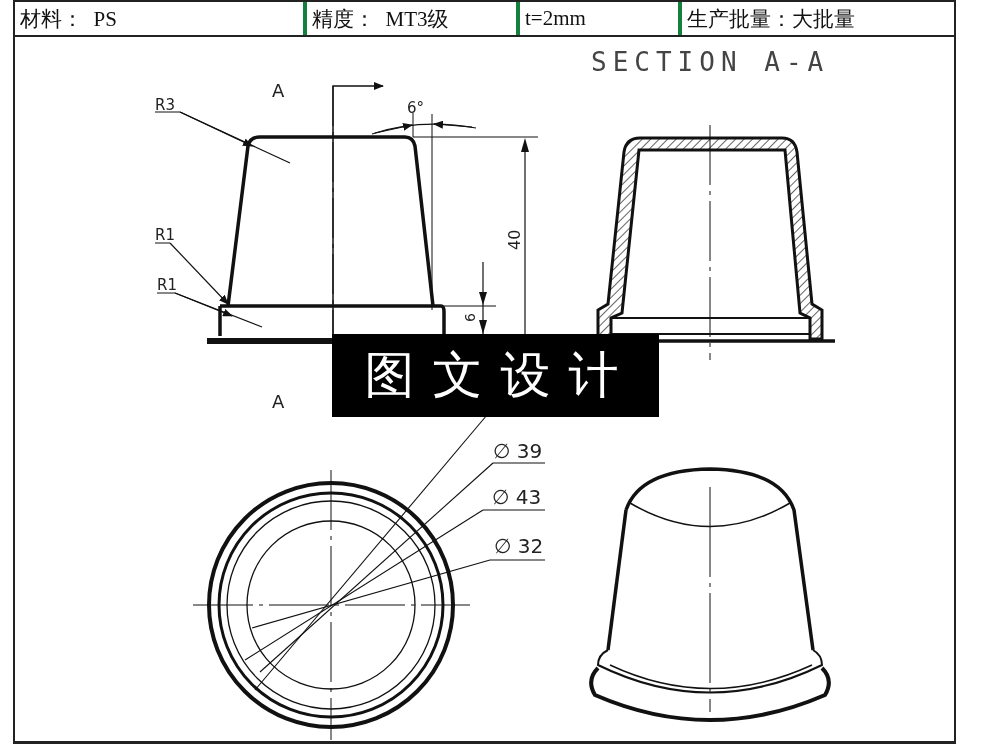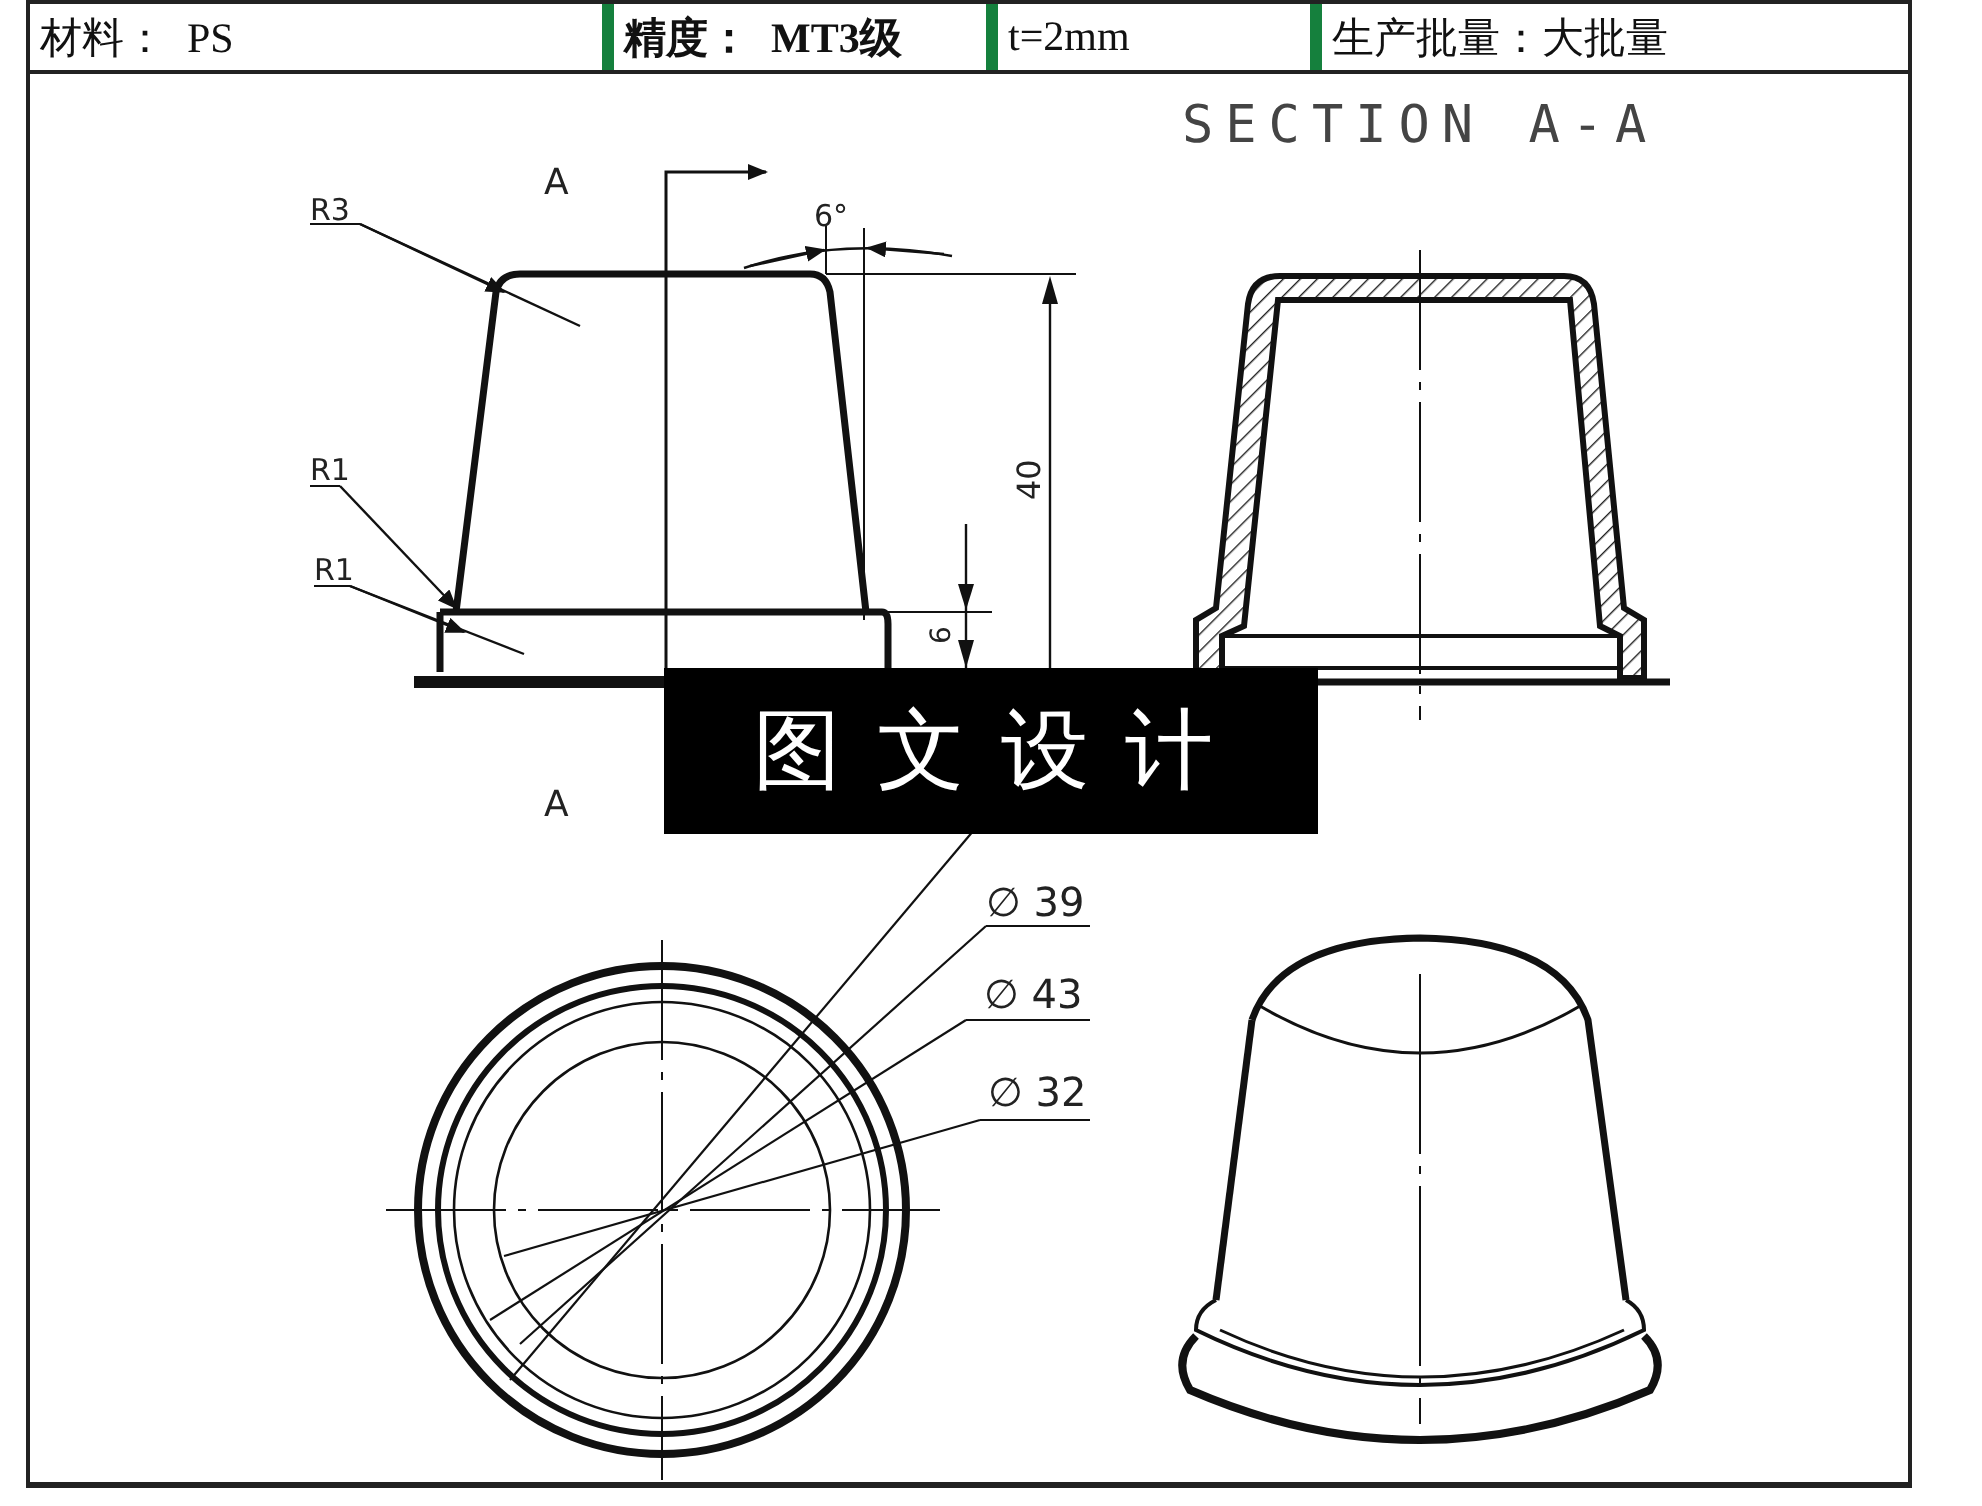--- a/index.html
+++ b/index.html
@@ -1,23 +1,23 @@
 <!DOCTYPE html>
 <html><head>
 <meta charset="utf-8">
 <style>
   html, body { margin:0; padding:0; background:#fff; }
   body { width:991px; height:753px; position:relative; overflow:hidden; font-family:"Liberation Serif", serif; }
   .sheet { position:absolute; left:13px; top:0; width:943px; height:743px; border:2px solid #222; border-top:none; box-sizing:border-box; }
   .header { position:absolute; left:13px; top:0; width:943px; height:37px; border:2px solid #222; box-sizing:border-box; display:flex; }
-  .cell { border-right:6px solid #15803d; height:100%; box-sizing:border-box; display:flex; align-items:center; padding-left:5px; font-size:21px; color:#111; white-space:pre; }
+  .cell { border-right:4px solid #15803d; height:100%; box-sizing:border-box; display:flex; align-items:center; padding-left:5px; font-size:21px; color:#111; white-space:pre; }
   .cell:last-child { border-right:none; }
-  .c1 { width:292px; } .c2 { width:192px;font-weight:bold; } .c3 { width:162px;text-align:center; } .c4 { flex:1; }
+  .c1 { width:292px; } .c2 { width:213px; } .c3 { width:162px;text-align:center; } .c4 { flex:1; }
   svg { position:absolute; left:0; top:0; }
-  .watermark { position:absolute; left:332px; top:334px; width:327px; height:83px; background:#000; color:#fff; display:flex; align-items:center; justify-content:center; font-family:"DejaVu Sans", sans-serif; font-size:44px; letter-spacing:18px; padding-left:10px; box-sizing:border-box; }
+  .watermark { position:absolute; left:332px; top:334px; width:327px; height:83px; background:#000; color:#fff; display:flex; align-items:center; justify-content:center; font-family:"DejaVu Sans", sans-serif; font-size:50px; letter-spacing:18px; padding-left:10px; box-sizing:border-box; }
   .lbl { font-family:"DejaVu Sans", sans-serif; fill:#222; }
   .sec { font-family:"DejaVu Sans Mono", monospace; font-size:26px; fill:#444; letter-spacing:6px; }
 </style>
 </head>
 <body>
 
 <div class="sheet"></div>
 
 <div class="header">
   <div class="cell c1">材料：  PS</div>

